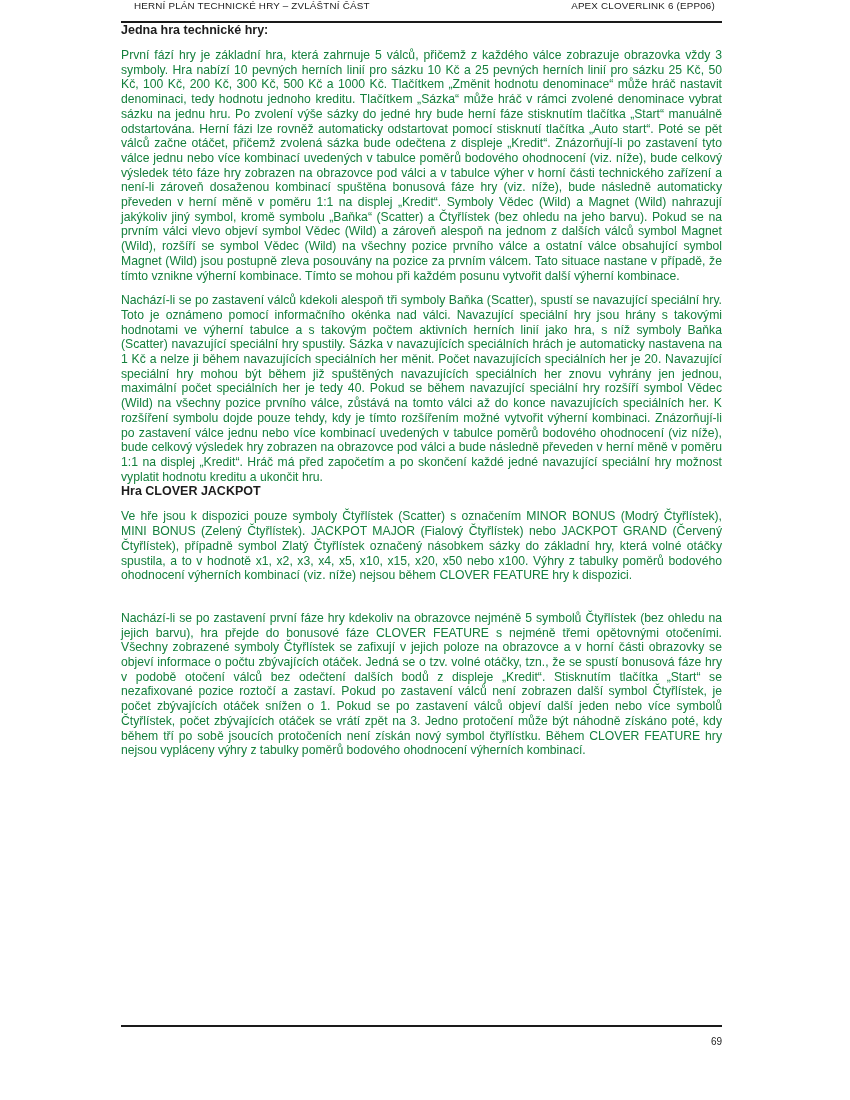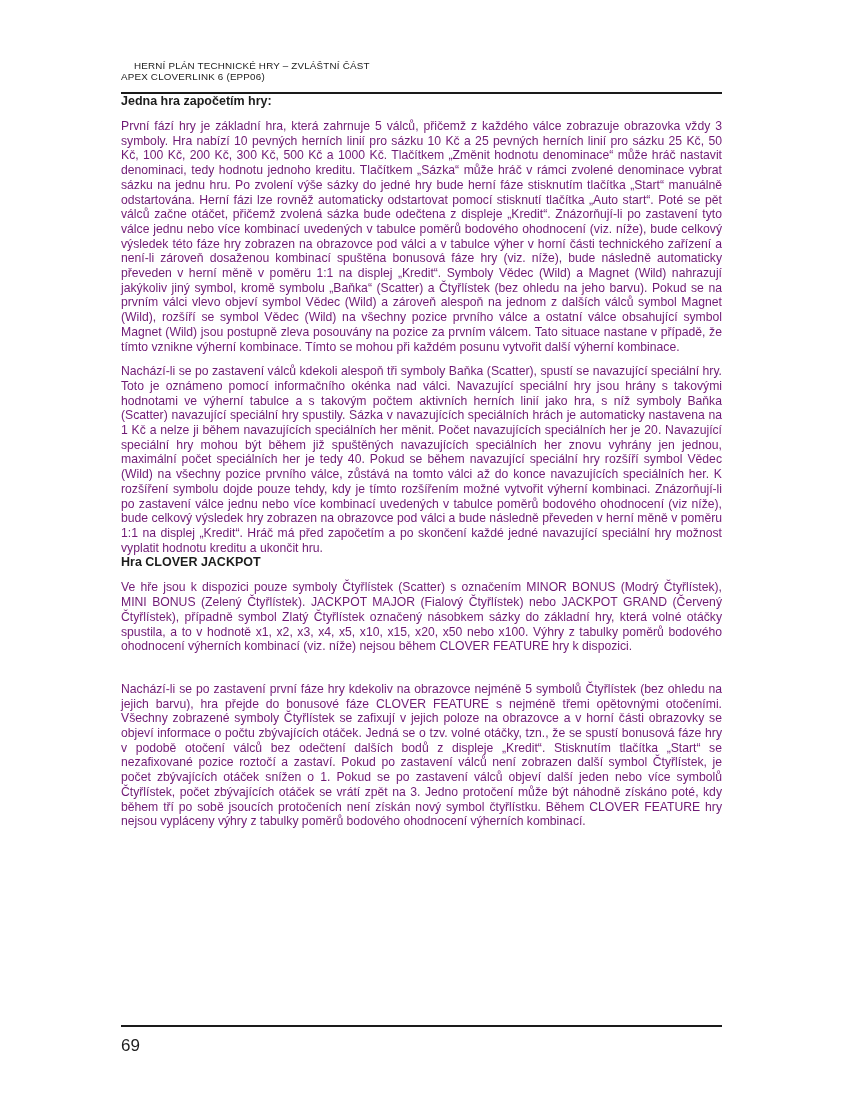--- a/index.html
+++ b/index.html
@@ -19,25 +19,23 @@
   .content {
     position: absolute;
     left: 121px;
     top: 0;
     width: 601px;
   }
   .header-row {
     display: flex;
     justify-content: space-between;
     align-items: baseline;
-    margin-top: 60px;
     font-size: 9.8px;
     letter-spacing: 0.2px;
     color: #222;
-    flex-direction: column;
   }
   .header-left { padding-left: 13px; }
   .header-right { padding-right: 7px; }
   .rule {
     border: none;
     border-top: 2px solid #1a1a1a;
     margin: 10px 0 0 0;
     width: 100%;
   }
   h2.sec-heading {
@@ -47,56 +45,56 @@
     line-height: 15px;
   }
   .h-first   { margin-top: 9px; }
   .h-second  { margin-top: 44px; }
   .h-third   { margin-top: 39px; font-weight: normal; font-size: 12.2px; }
   p.body-par {
     margin: 10px 0 0 0;
     font-size: 12.2px;
     line-height: 14.7px;
     text-align: justify;
-    color: #701a75;
+    color: #15803d;
   }
   p.par-follow { margin-top: 28px; }
   .footer-rule {
     position: absolute;
     left: 121px;
     top: 1025px;
     width: 601px;
     border: none;
     border-top: 2px solid #1a1a1a;
     margin: 0;
   }
   .page-number {
     position: absolute;
     left: 121px;
     top: 1036px;
     width: 601px;
-    text-align: left;
-    font-size: 17px;
+    text-align: right;
+    font-size: 10px;
     color: #1d1d1d;
   }
 </style>
 </head>
 <body>
 
 <div class="sheet">
   <div class="content">
 
     <div class="header-row">
       <span class="header-left">HERNÍ PLÁN TECHNICKÉ HRY – ZVLÁŠTNÍ ČÁST</span>
       <span class="header-right">APEX CLOVERLINK 6 (EPP06)</span>
     </div>
 
     <hr class="rule">
 
-    <h2 class="sec-heading h-first">Jedna hra započetím hry:</h2>
+    <h2 class="sec-heading h-first">Jedna hra technické hry:</h2>
 
     <p class="body-par">První fází hry je základní hra, která zahrnuje 5 válců, přičemž z každého válce zobrazuje obrazovka vždy 3 symboly. Hra nabízí 10 pevných herních linií pro sázku 10 Kč a 25 pevných herních linií pro sázku 25 Kč, 50 Kč, 100 Kč, 200 Kč, 300 Kč, 500 Kč a 1000 Kč. Tlačítkem „Změnit hodnotu denominace“ může hráč nastavit denominaci, tedy hodnotu jednoho kreditu. Tlačítkem „Sázka“ může hráč v rámci zvolené denominace vybrat sázku na jednu hru. Po zvolení výše sázky do jedné hry bude herní fáze stisknutím tlačítka „Start“ manuálně odstartována. Herní fázi lze rovněž automaticky odstartovat pomocí stisknutí tlačítka „Auto start“. Poté se pět válců začne otáčet, přičemž zvolená sázka bude odečtena z displeje „Kredit“. Znázorňují-li po zastavení tyto válce jednu nebo více kombinací uvedených v tabulce poměrů bodového ohodnocení (viz. níže), bude celkový výsledek této fáze hry zobrazen na obrazovce pod válci a v tabulce výher v horní části technického zařízení a není-li zároveň dosaženou kombinací spuštěna bonusová fáze hry (viz. níže), bude následně automaticky převeden v herní měně v poměru 1:1 na displej „Kredit“. Symboly Vědec (Wild) a Magnet (Wild) nahrazují jakýkoliv jiný symbol, kromě symbolu „Baňka“ (Scatter) a Čtyřlístek (bez ohledu na jeho barvu). Pokud se na prvním válci vlevo objeví symbol Vědec (Wild) a zároveň alespoň na jednom z dalších válců symbol Magnet (Wild), rozšíří se symbol Vědec (Wild) na všechny pozice prvního válce a ostatní válce obsahující symbol Magnet (Wild) jsou postupně zleva posouvány na pozice za prvním válcem. Tato situace nastane v případě, že tímto vznikne výherní kombinace. Tímto se mohou při každém posunu vytvořit další výherní kombinace.</p>
 
 
     <p class="body-par">Nachází-li se po zastavení válců kdekoli alespoň tři symboly Baňka (Scatter), spustí se navazující speciální hry. Toto je oznámeno pomocí informačního okénka nad válci. Navazující speciální hry jsou hrány s takovými hodnotami ve výherní tabulce a s takovým počtem aktivních herních linií jako hra, s níž symboly Baňka (Scatter) navazující speciální hry spustily. Sázka v navazujících speciálních hrách je automaticky nastavena na 1 Kč a nelze ji během navazujících speciálních her měnit. Počet navazujících speciálních her je 20. Navazující speciální hry mohou být během již spuštěných navazujících speciálních her znovu vyhrány jen jednou, maximální počet speciálních her je tedy 40. Pokud se během navazující speciální hry rozšíří symbol Vědec (Wild) na všechny pozice prvního válce, zůstává na tomto válci až do konce navazujících speciálních her. K rozšíření symbolu dojde pouze tehdy, kdy je tímto rozšířením možné vytvořit výherní kombinaci. Znázorňují-li po zastavení válce jednu nebo více kombinací uvedených v tabulce poměrů bodového ohodnocení (viz níže), bude celkový výsledek hry zobrazen na obrazovce pod válci a bude následně převeden v herní měně v poměru 1:1 na displej „Kredit“. Hráč má před započetím a po skončení každé jedné navazující speciální hry možnost vyplatit hodnotu kreditu a ukončit hru.</p>
 
     <h2 class="sec-heading h-third">Hra CLOVER JACKPOT</h2>
 
     <p class="body-par">Ve hře jsou k dispozici pouze symboly Čtyřlístek (Scatter) s označením MINOR BONUS (Modrý Čtyřlístek), MINI BONUS (Zelený Čtyřlístek). JACKPOT MAJOR (Fialový Čtyřlístek) nebo JACKPOT GRAND (Červený Čtyřlístek), případně symbol Zlatý Čtyřlístek označený násobkem sázky do základní hry, která volné otáčky spustila, a to v hodnotě x1, x2, x3, x4, x5, x10, x15, x20, x50 nebo x100. Výhry z tabulky poměrů bodového ohodnocení výherních kombinací (viz. níže) nejsou během CLOVER FEATURE hry k dispozici.</p>
 

